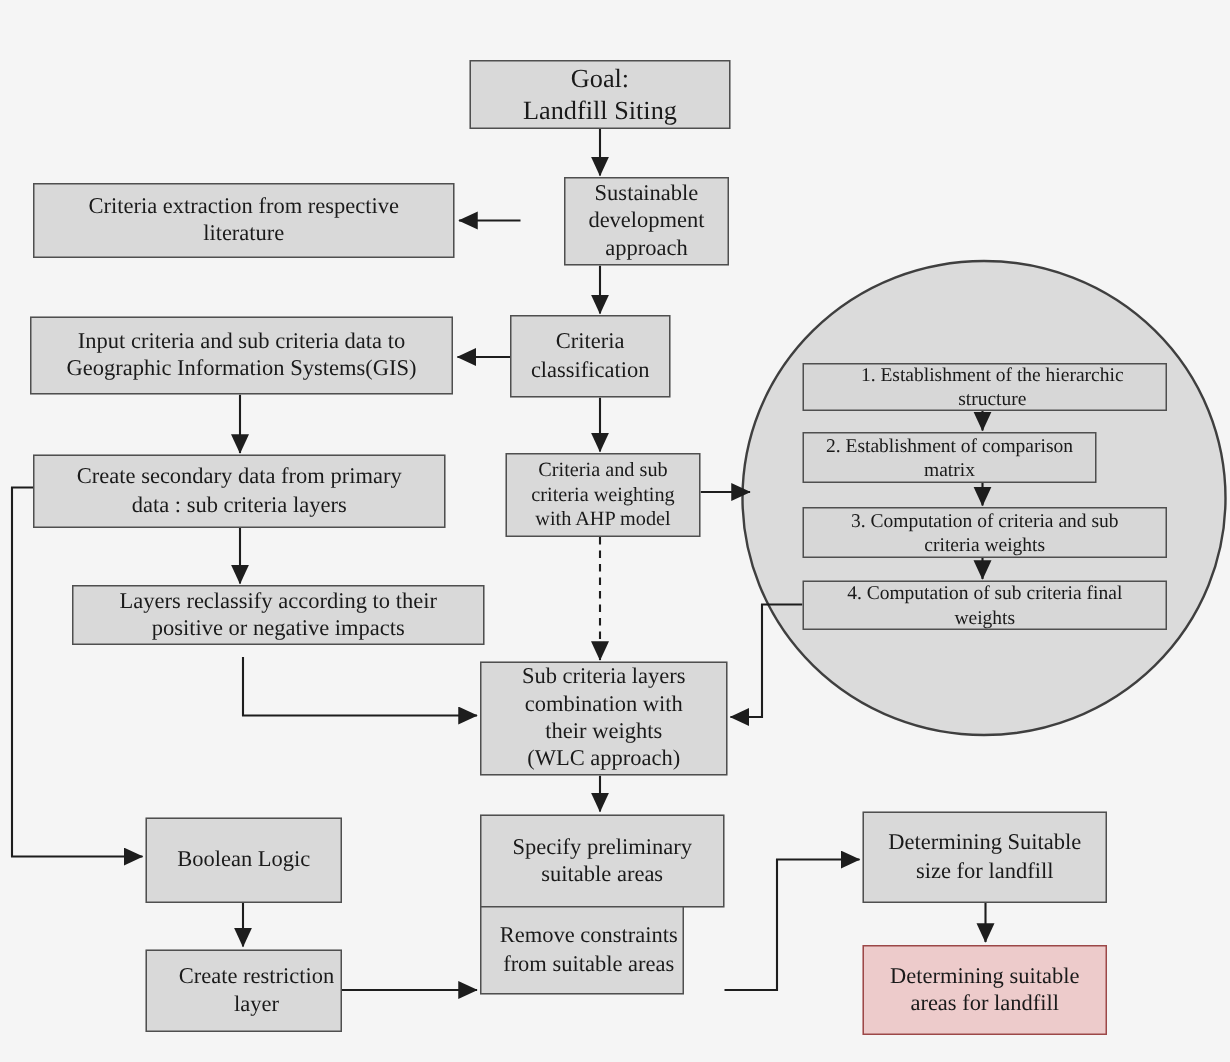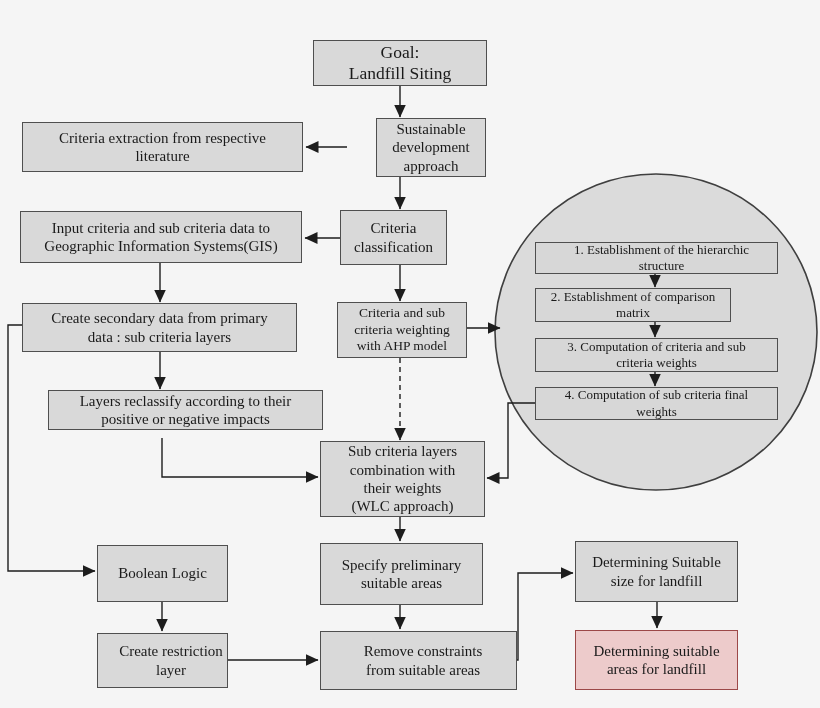--- a/index.html
+++ b/index.html
@@ -57,21 +57,21 @@
   #n-secondary{left:22px;top:303px;width:275px;height:49px;}
   #n-reclassify{left:22px;top:390px;width:275px;height:40px;margin-left:26px;}
   #n-step1{left:535px;top:242px;width:243px;height:32px;padding-left:13px;}
   #n-step2{left:535px;top:288px;width:196px;height:34px;}
   #n-step3{left:535px;top:338px;width:243px;height:34px;}
   #n-step4{left:535px;top:387px;width:243px;height:33px;}
   #n-wlc{left:320px;top:441px;width:165px;height:76px;}
   #n-boolean{left:97px;top:545px;width:131px;height:57px;text-align:center;}
   #n-restriction{left:97px;top:633px;width:131px;height:55px;padding-left:20px;}
   #n-specify{left:320px;top:543px;width:163px;height:62px;}
-  #n-remove{left:320px;top:631px;width:197px;height:59px;padding-left:12px;}
+  #n-remove{left:320px;top:604px;width:136px;height:59px;padding-left:12px;}
   #n-size{left:575px;top:541px;width:163px;height:61px;}
   #n-areas{left:575px;top:630px;width:163px;height:60px;}
   .wire{stroke:var(--arrow,#1d1d1d);stroke-width:1.4;fill:none;}
   .wire.dashed{stroke-dasharray:5 4;}
 </style>
 </head>
 <body>
 
 <div id="canvas">
 

